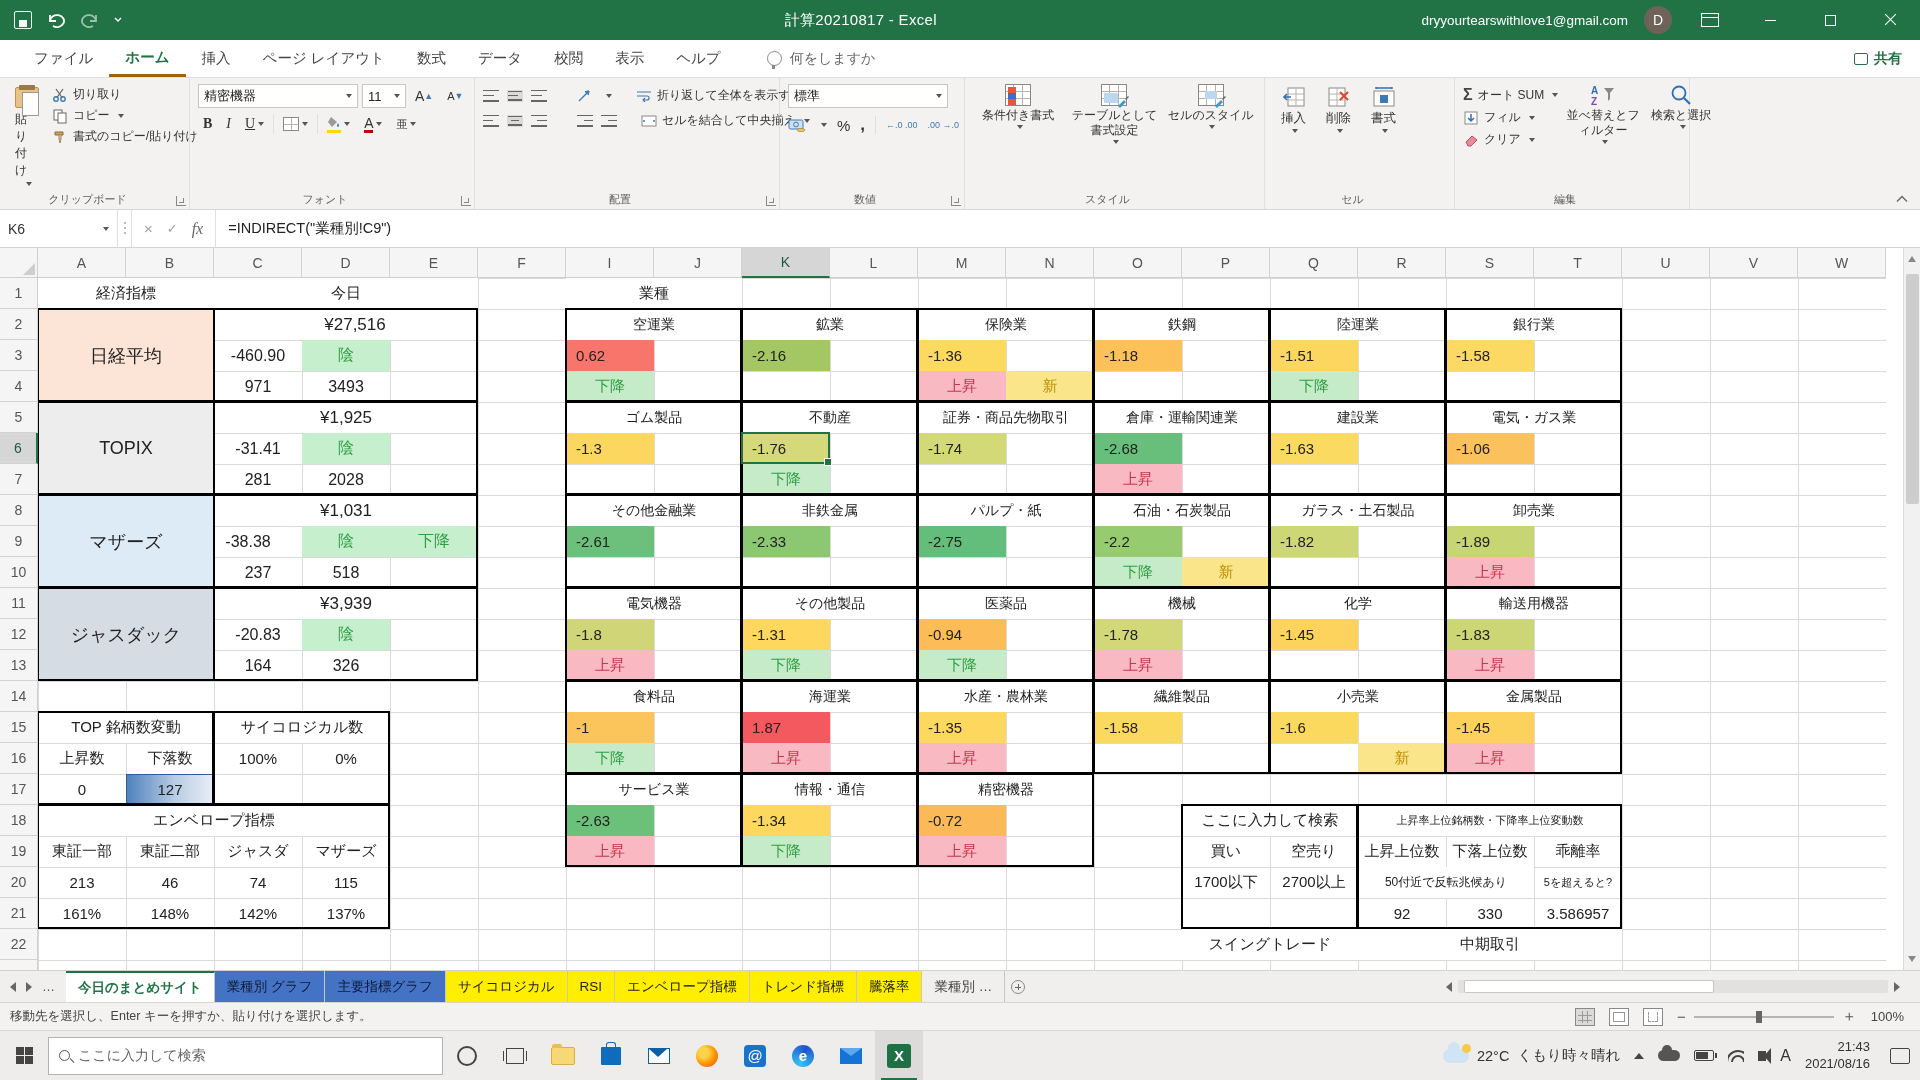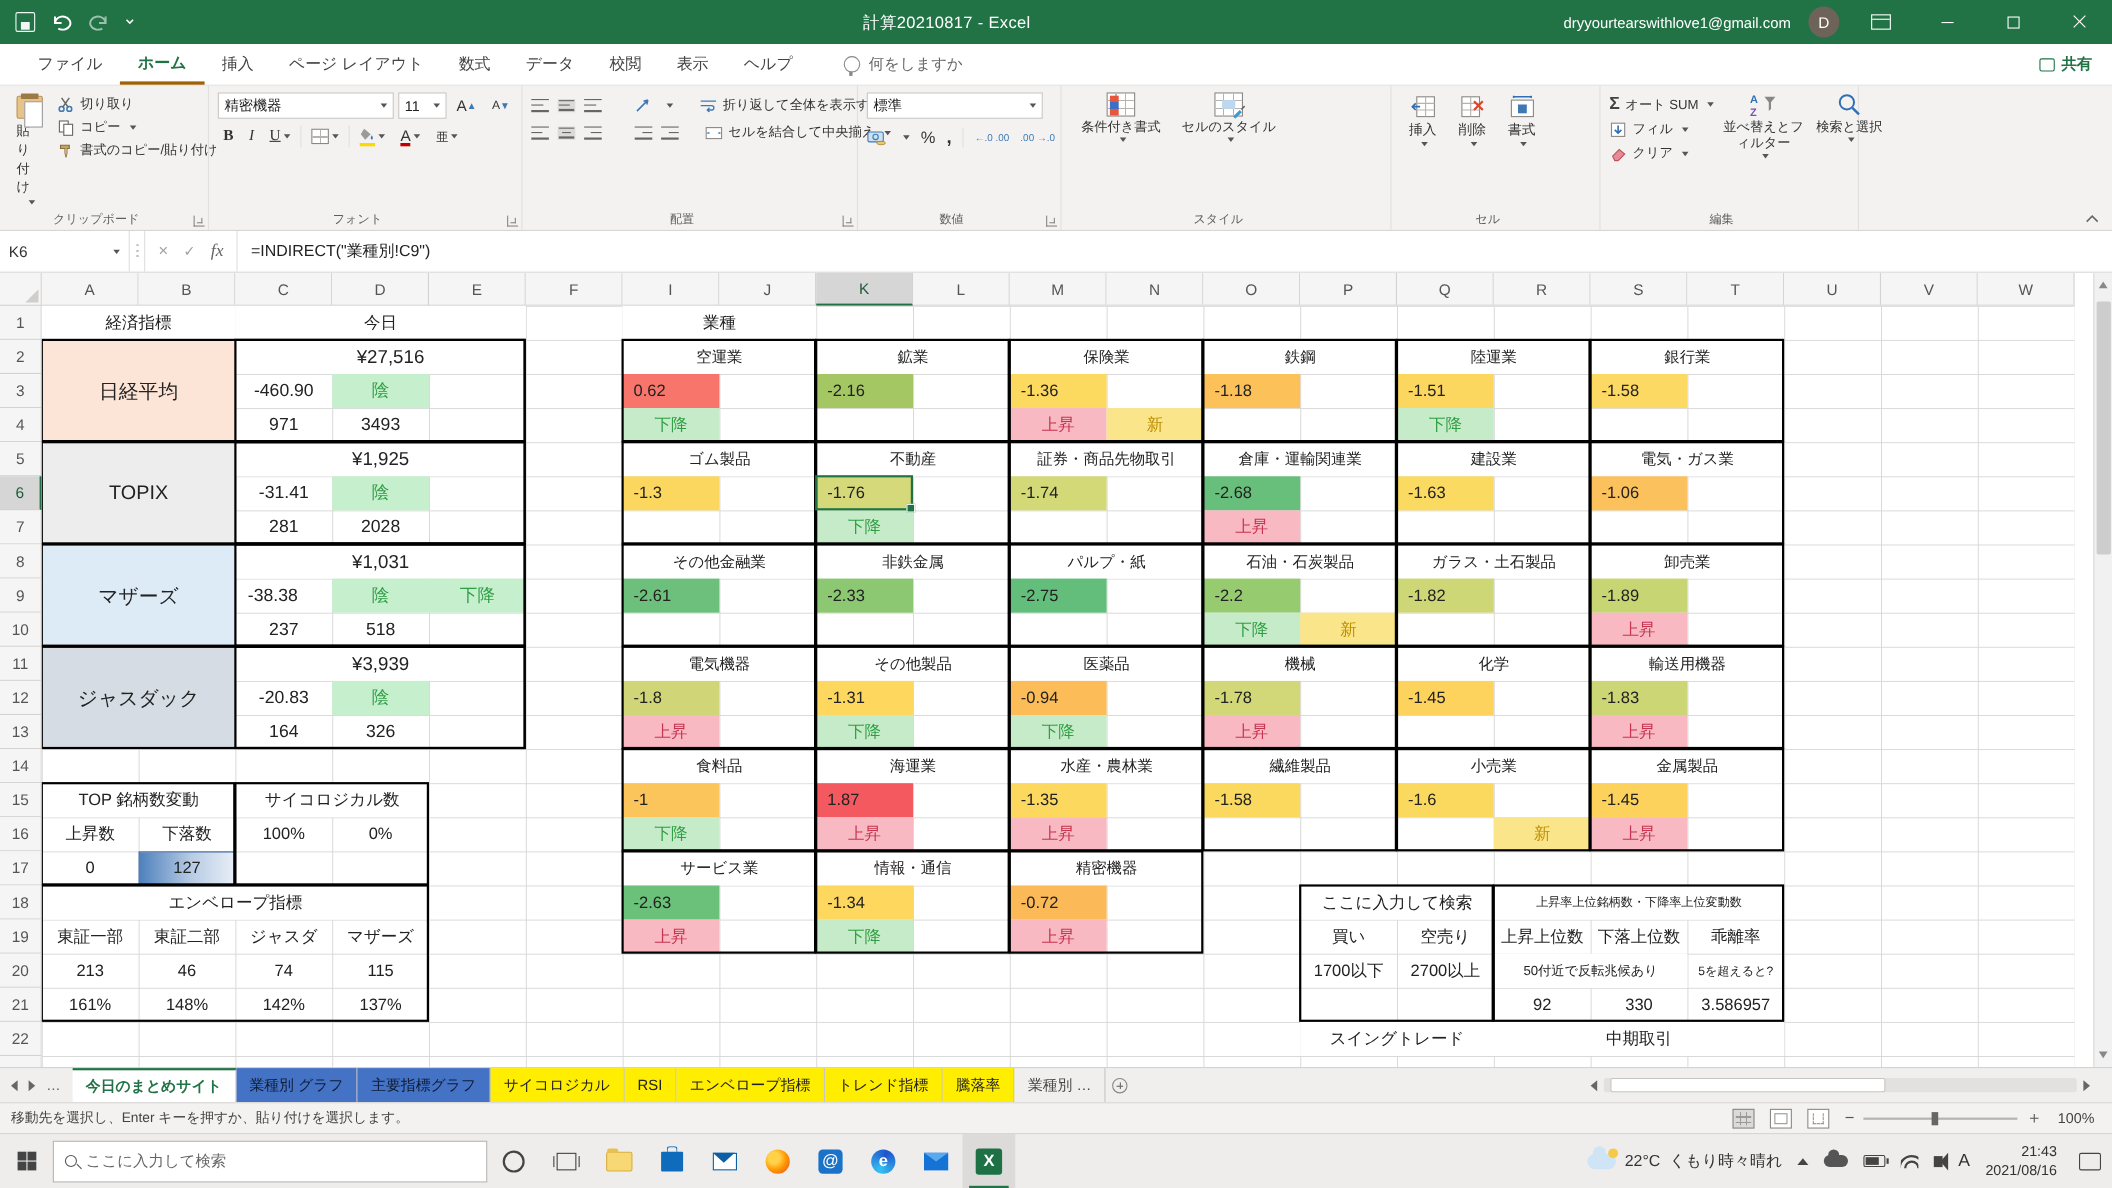--- a/index.html
+++ b/index.html
@@ -444,20 +444,31 @@
       <span class="rlabel">数値</span>
       <span class="dlauncher"></span>
     </div>
 
     <div class="rgroup" style="width:300px;">
       <div class="stylebtn">
         <span class="grid-ic">
             <span class="cf-chip"></span>
           </span>
         <span>条件付き書式</span>
+        <span class="chv"></span>
+      </div>
+      <div class="stylebtn">
+        <span class="grid-ic">
+            <span class="tbl-chip"></span>
+            <svg class="brush" viewBox="0 0 14 14">
+              <path d="M2 12 l6 -6 l2 2 l-6 6 z" fill="#3d9ad1"></path>
+              <path d="M9 5 l3 -3 l1 1 l-3 3 z" fill="#666"></path>
+            </svg>
+          </span>
+        <span>テーブルとして書式設定</span>
         <span class="chv"></span>
       </div>
       <div class="stylebtn">
         <span class="grid-ic">
             <span class="tbl-chip" style="left:6px;top:6px;width:12px;height:8px;"></span>
             <svg class="brush" viewBox="0 0 14 14">
               <path d="M2 12 l6 -6 l2 2 l-6 6 z" fill="#3d9ad1"></path>
               <path d="M9 5 l3 -3 l1 1 l-3 3 z" fill="#666"></path>
             </svg>
           </span>

